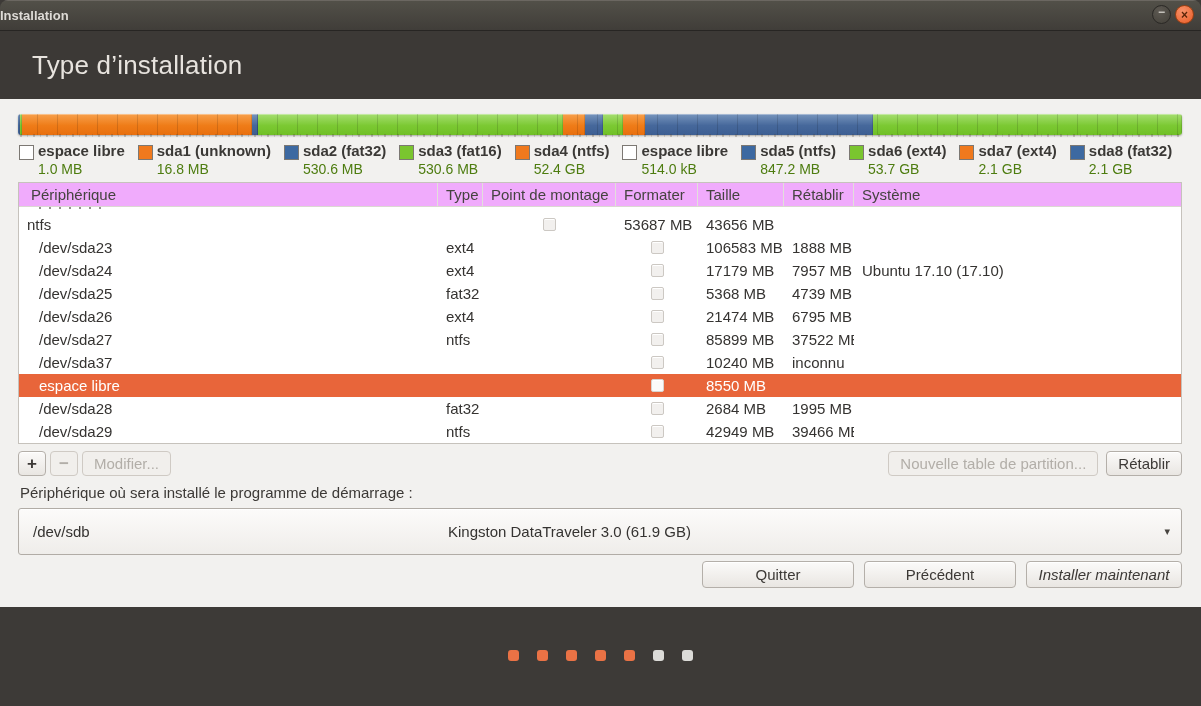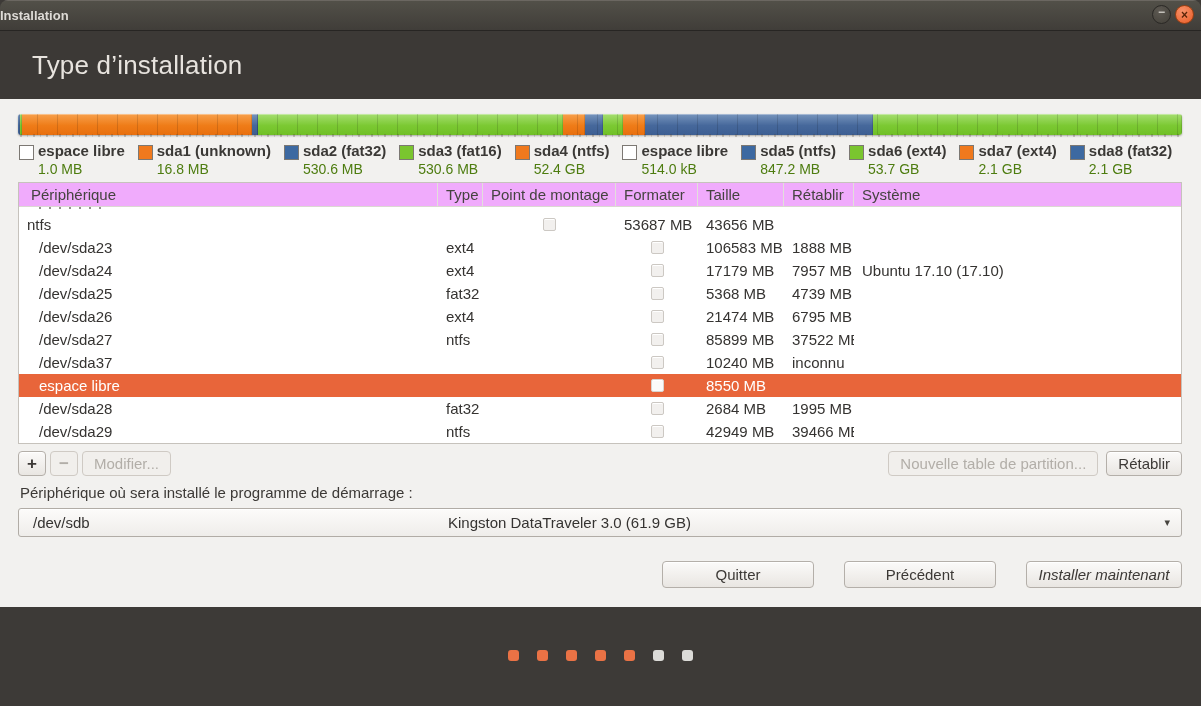--- a/index.html
+++ b/index.html
@@ -61,28 +61,28 @@
   .btn.disabled{background:#f1efec;color:#b2aea8;border-color:#cfcac4;box-shadow:none;}
   .toolbar{position:absolute;left:18px;top:352px;width:1164px;display:flex;align-items:center;}
   .btn-sq{width:28px;padding:0;font-size:17px;font-weight:bold;}
   .toolbar .gap{width:4px;}
   .toolbar .spring{flex:1;}
   .btn-newtable{margin-right:8px;}
   .btn-revert{}
 
   
   .boot-label{position:absolute;left:20px;top:385px;font-size:15px;color:#3c3936;}
-  .combo{position:absolute;left:18px;top:409px;width:1164px;height:29px;box-sizing:border-box;background:linear-gradient(#fcfbfa,#efedea);border:1px solid #b1aca6;border-radius:3px;display:flex;align-items:center;box-shadow:inset 0 1px 0 #fff;}
+  .combo{position:absolute;left:18px;top:409px;width:1164px;height:47px;box-sizing:border-box;background:linear-gradient(#fcfbfa,#efedea);border:1px solid #b1aca6;border-radius:3px;display:flex;align-items:center;box-shadow:inset 0 1px 0 #fff;}
   .combo .dev{font-size:15px;color:#353331;padding-left:14px;}
   .combo .desc{position:absolute;left:429px;font-size:15px;color:#353331;}
   .combo .arrow{position:absolute;right:11px;font-size:11px;color:#47443f;}
 
   
   .actions{position:absolute;right:19px;top:462px;display:flex;gap:10px;}
-  .actions .btn{height:27px;font-size:15px;margin-left:20px;}
+  .actions .btn{height:27px;font-size:15px;}
   .btn-quit{min-width:152px;}
   .btn-back{min-width:152px;}
   .btn-install{min-width:156px;font-style:italic;}
 
   
   .dots{position:absolute;left:0;right:0;top:650px;display:flex;justify-content:center;gap:18px;}
   .dot{width:11px;height:11px;border-radius:3px;}
   .dot.active{background:#ea7245;}
   .dot.inactive{background:#dcdbd8;}
 </style>

